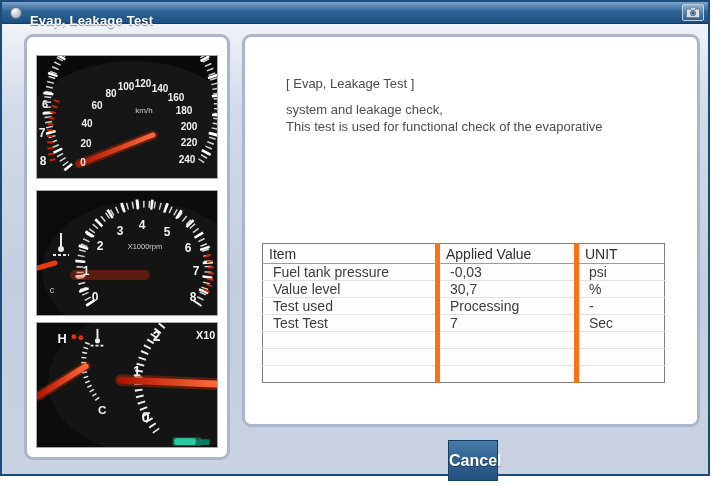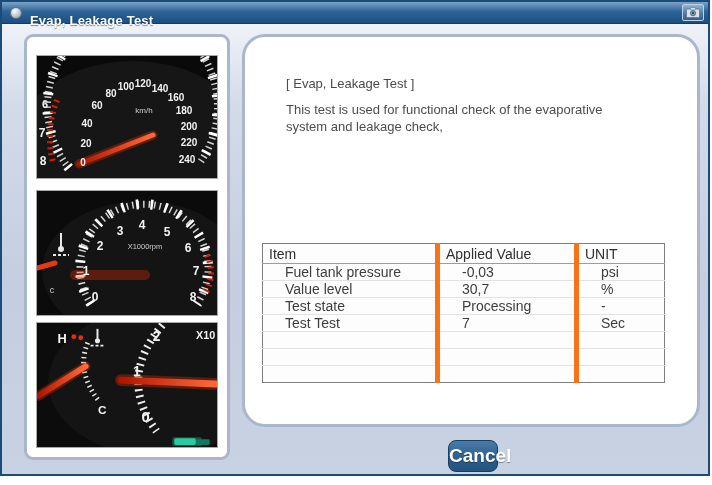--- a/index.html
+++ b/index.html
@@ -31,21 +31,21 @@
     background:linear-gradient(180deg,#8fb3d4 0%, #4878a5 60%, #35608c 100%);
     border:1px solid #bfd2e3; display:flex; align-items:center; justify-content:center; cursor:pointer;
   }
 
   
   .panel {
     position:absolute; background:#ffffff;
     border:3px solid #a9b6cb; border-radius:9px;
   }
   .left-panel  { left:22px; top:32px; width:206px; height:426px; }
-  .right-panel { left:240px; top:32px; width:458px; height:393px;border-radius:23px; }
+  .right-panel { left:240px; top:32px; width:458px; height:393px; }
 
   
   .photo {
     position:absolute; left:9px; width:182px; background:#0b0b0b;
     border:1px solid #a8a8a8; overflow:hidden;
   }
   .photo svg { display:block; width:100%; height:100%; }
   .photo-1 { top:18px;  height:124px; }
   .photo-2 { top:153px; height:126px; }
   .photo-3 { top:285px; height:126px; }
@@ -68,30 +68,30 @@
     border:1px solid #7e7e7e;
   }
   table.param col.c1 { width:175px; }
   table.param col.c2 { width:139px; }
   table.param col.c3 { width:88px; }
   table.param th {
     height:20px; padding:0 6px; text-align:left; font-weight:normal; color:#2f2f2f;
     border-bottom:1px solid #9c9c9c;
   }
   table.param td {
-    height:17px; padding:0 22px; border-top:1px solid #e2e2e2; overflow:hidden; white-space:nowrap;
+    height:17px; padding:0 10px; border-top:1px solid #e2e2e2; overflow:hidden; white-space:nowrap;
   }
   table.param th + th, table.param td + td { border-left:5px solid #f97316; }
 
   
   .cancel-button {
-    position:absolute; left:446px; top:438px; width:50px; height:32px;
+    position:absolute; left:446px; top:438px; width:50px; height:41px;
     background:linear-gradient(180deg,#4a7ba8 0%, #2d5f8e 55%, #24547e 100%);
-    border:1px solid #123f66; border-radius:8px;
-    color:#ffffff; font-size:19px; font-weight:bold; font-family:"Liberation Sans", sans-serif;
+    border:1px solid #123f66; border-radius:0;
+    color:#ffffff; font-size:16px; font-weight:bold; font-family:"Liberation Sans", sans-serif;
     cursor:pointer; text-shadow:0 1px 1px rgba(0,0,0,.4);
   }
 </style>
 </head>
 <body>
 
 <div class="window">
 
   <div class="titlebar">
     <div class="app-icon"></div>
@@ -198,22 +198,22 @@
         <rect x="136" y="116" width="30" height="9" rx="2" fill="#2bc9a4" opacity="0.35"></rect>
         <rect x="138" y="117" width="22" height="7" rx="2" fill="#2bc9a4"></rect>
         <rect x="160" y="118" width="14" height="6" rx="1.5" fill="#0d7a63"></rect>
       </svg>
     </div>
   </div>
 
   <div class="panel right-panel">
     <div class="test-heading">[ Evap, Leakage Test ]</div>
     <div class="test-description">
+      <div>system and leakage check,</div>
       <div>This test is used for functional check of the evaporative</div>
-      <div>system and leakage check,</div>
     </div>
 
     <table class="param">
       <colgroup>
           <col class="c1">
           <col class="c2">
           <col class="c3">
         </colgroup>
       <thead>
         <tr>
@@ -227,21 +227,21 @@
           <td>Fuel tank pressure</td>
           <td>-0,03</td>
           <td>psi</td>
         </tr>
         <tr>
           <td>Value level</td>
           <td>30,7</td>
           <td>%</td>
         </tr>
         <tr>
-          <td>Test state</td>
+          <td>Test used</td>
           <td>Processing</td>
           <td>-</td>
         </tr>
         <tr>
           <td>Test Test</td>
           <td>7</td>
           <td>Sec</td>
         </tr>
         <tr>
           <td></td>

